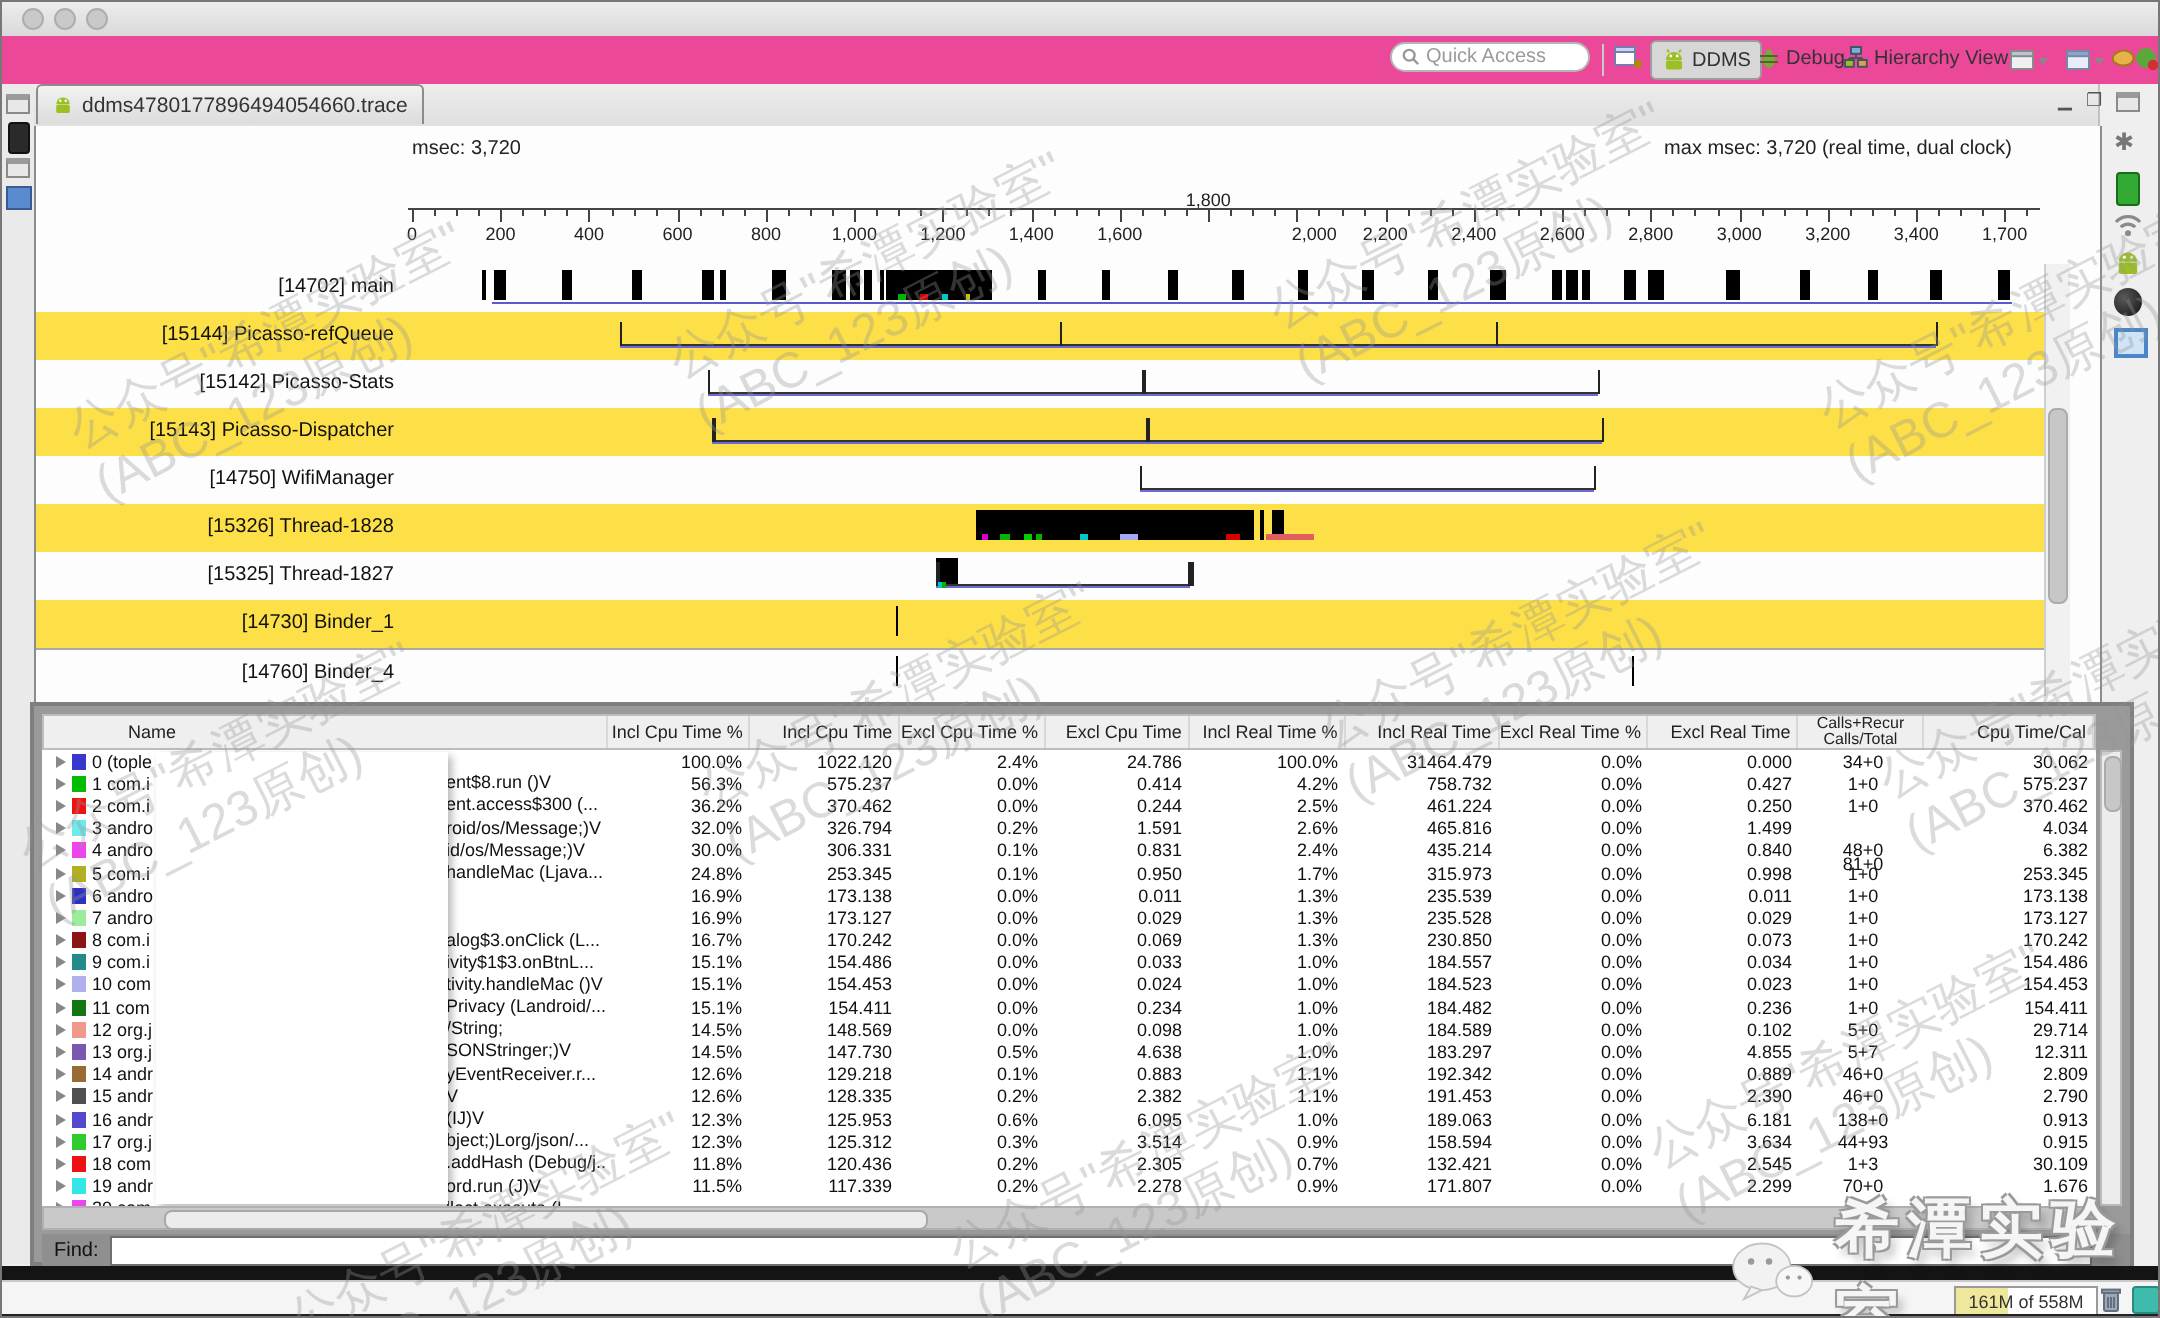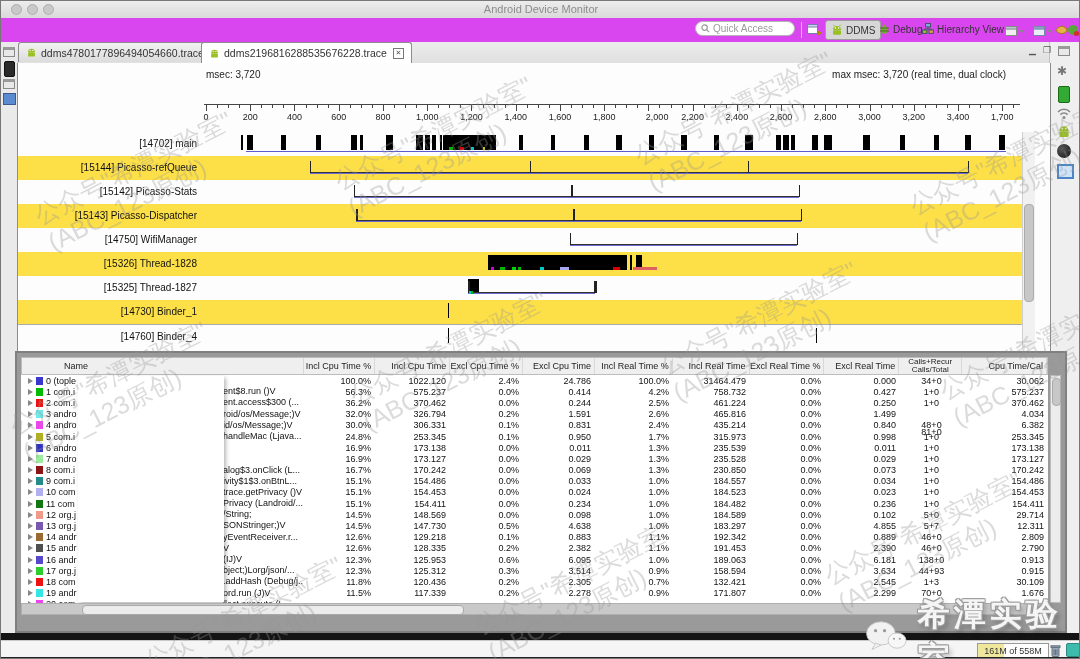--- a/index.html
+++ b/index.html
@@ -4,21 +4,21 @@
 <style>
   html,body{margin:0;padding:0;background:#fff;}
   #app{position:relative;width:1080px;height:659px;background:#ededed;font-family:"Liberation Sans",sans-serif;
        overflow:hidden;border:1px solid #777;box-sizing:border-box;}
   .abs{position:absolute;}
   
   .titlebar{left:0;top:0;width:1080px;height:17px;background:linear-gradient(#ededed,#d9d9d9);border-bottom:1px solid #b3b3b3;}
   .tl-dot{width:9px;height:9px;border-radius:50%;background:#c9c9c9;border:1px solid #aeaeae;top:3px;}
   .wtitle{width:100%;text-align:center;top:2px;font-size:11px;color:#8d8d8d;}
   
-  .toolbar{left:0;top:17px;width:1080px;height:24px;background:#d946ef;border-bottom:1px solid #bfbfbf;}
+  .toolbar{left:0;top:17px;width:1080px;height:24px;background:#ec4899;border-bottom:1px solid #bfbfbf;}
   .qa{left:694px;top:3px;width:100px;height:15px;background:#fff;border:1px solid #b5b5b5;border-radius:8px;display:flex;align-items:center;gap:3px;padding-left:5px;box-sizing:border-box;}
   .qa span{font-size:10px;color:#9b9b9b;}
   .vsep{width:1px;height:16px;background:#c9c9c9;top:4px;}
   .perspective{top:2px;height:18px;display:flex;align-items:center;gap:3px;padding:0 5px;font-size:10px;color:#333;border-radius:3px;}
   .perspective.active{background:#d7d7d7;border:1px solid #9c9c9c;}
   
   .lstrip{left:0;top:41px;width:16px;height:590px;background:#eaeaea;border-right:1px solid #c2c2c2;}
   .rstrip{left:1048px;top:41px;width:32px;height:590px;background:#efefef;border-left:1px solid #c2c2c2;}
   .mini-ic{width:12px;height:10px;border:1px solid #8a8a8a;background:#e8e8e8;border-top:3px solid #9a9a9a;box-sizing:border-box;}
   
@@ -78,21 +78,20 @@
 </style>
 </head>
 <body>
 
 <div id="app">
 
   <div class="abs titlebar">
     <div class="abs tl-dot" style="left:10px"></div>
     <div class="abs tl-dot" style="left:26px"></div>
     <div class="abs tl-dot" style="left:42px"></div>
-    <div class="abs wtitle">Android Device Monitor</div>
   </div>
 
   <div class="abs toolbar">
     <div class="abs qa">
       <svg class="icon" width="9" height="9" viewBox="0 0 10 10">
           <circle cx="4" cy="4" r="3" fill="none" stroke="#999" stroke-width="1.3"></circle>
           <line x1="6.2" y1="6.2" x2="9" y2="9" stroke="#999" stroke-width="1.3"></line>
         </svg>
       <span>Quick Access</span>
     </div>
@@ -197,30 +196,20 @@
 
   <div class="abs tabbar">
     <div class="abs tab inactive" style="left:1px">
       <svg width="11" height="11" viewBox="0 0 12 13">
           <path d="M2 6 a4 4 0 0 1 8 0 z" fill="#9ac024"></path>
           <rect x="2" y="6.3" width="8" height="5" rx="1" fill="#9ac024"></rect>
           <circle cx="4.4" cy="4" r="0.7" fill="#fff"></circle>
           <circle cx="7.6" cy="4" r="0.7" fill="#fff"></circle>
         </svg>
       <span>ddms4780177896494054660.trace</span>
-    </div>
-    <div class="abs tab active" style="left:184px">
-      <svg width="11" height="11" viewBox="0 0 12 13">
-          <path d="M2 6 a4 4 0 0 1 8 0 z" fill="#9ac024"></path>
-          <rect x="2" y="6.3" width="8" height="5" rx="1" fill="#9ac024"></rect>
-          <circle cx="4.4" cy="4" r="0.7" fill="#fff"></circle>
-          <circle cx="7.6" cy="4" r="0.7" fill="#fff"></circle>
-        </svg>
-      <span>ddms2196816288535676228.trace</span>
-      <span class="closebox">✕</span>
     </div>
     <div class="abs winbtn" style="left:1012px;top:3px">▁</div>
     <div class="abs winbtn" style="left:1026px;top:3px">❐</div>
   </div>
 
   <div class="abs tracepanel">
     <div class="abs tr-head" style="left:188px">msec: 3,720</div>
     <div class="abs tr-head" style="right:44px">max msec: 3,720 (real time, dual clock)</div>
     <div id="ruler">
         <div class="abs ruler-line" style="left: 186px; top: 41px; width: 815.592px;"></div>
@@ -263,21 +252,21 @@
         <div class="abs rlabel" style="left: 477.68px; top: 49px;">1,400</div>
         <div class="abs rtick" style="left: 508.74px; top: 42px; height: 3px;"></div>
         <div class="abs rtick" style="left: 519.8px; top: 42px; height: 3px;"></div>
         <div class="abs rtick" style="left: 530.86px; top: 42px; height: 3px;"></div>
         <div class="abs rtick" style="left: 541.92px; top: 42px; height: 6px;"></div>
         <div class="abs rlabel" style="left: 521.92px; top: 49px;">1,600</div>
         <div class="abs rtick" style="left: 552.98px; top: 42px; height: 3px;"></div>
         <div class="abs rtick" style="left: 564.04px; top: 42px; height: 3px;"></div>
         <div class="abs rtick" style="left: 575.1px; top: 42px; height: 3px;"></div>
         <div class="abs rtick" style="left: 586.16px; top: 42px; height: 6px;"></div>
-        <div class="abs rlabel" style="left: 566.16px; top: 49px;">1,800</div>
+        <div class="abs rlabel" style="left: 566.16px; top: 32px;">1,800</div>
         <div class="abs rtick" style="left: 597.22px; top: 42px; height: 3px;"></div>
         <div class="abs rtick" style="left: 608.28px; top: 42px; height: 3px;"></div>
         <div class="abs rtick" style="left: 619.34px; top: 42px; height: 3px;"></div>
         <div class="abs rtick" style="left: 630.4px; top: 42px; height: 6px;"></div>
         <div class="abs rlabel" style="left: 610.4px; top: 49px; text-align: right;">2,000</div>
         <div class="abs rtick" style="left: 641.46px; top: 42px; height: 3px;"></div>
         <div class="abs rtick" style="left: 652.52px; top: 42px; height: 3px;"></div>
         <div class="abs rtick" style="left: 663.58px; top: 42px; height: 3px;"></div>
         <div class="abs rtick" style="left: 674.64px; top: 42px; height: 6px;"></div>
         <div class="abs rlabel" style="left: 654.64px; top: 49px;">2,200</div>
@@ -620,21 +609,21 @@
           <div class="td right" style="width: 75px;">0.0%</div>
           <div class="td right" style="width: 75px;">0.034</div>
           <div class="td center" style="width: 63px;">1+0</div>
           <div class="td right" style="width: 85px;">154.486</div>
         </div>
         <div class="trow">
           <div class="namecell td" style="width: 282px;">
             <div class="tri"></div>
             <div class="chip" style="background: rgb(176, 176, 238);"></div>
             <span style="font-size: 9px; white-space: nowrap;">10 com</span>
-            <div class="nright">trace.getPrivacy ()V</div>
+            <div class="nright">tivity.handleMac ()V</div>
           </div>
           <div class="td right" style="width: 72px;">15.1%</div>
           <div class="td right" style="width: 75px;">154.453</div>
           <div class="td right" style="width: 73px;">0.0%</div>
           <div class="td right" style="width: 72px;">0.024</div>
           <div class="td right" style="width: 78px;">1.0%</div>
           <div class="td right" style="width: 77px;">184.523</div>
           <div class="td right" style="width: 75px;">0.0%</div>
           <div class="td right" style="width: 75px;">0.023</div>
           <div class="td center" style="width: 63px;">1+0</div>
@@ -820,20 +809,24 @@
           <div class="td center" style="width: 63px;"></div>
           <div class="td right" style="width: 85px;"></div>
         </div>
       </div>
     <div class="abs overlaybox"></div>
     <div class="abs vscroll2">
       <div class="abs thumb" style="left:1px;top:2px;width:7px;height:26px"></div>
     </div>
     <div class="abs hscroll">
       <div class="abs hthumb"></div>
+    </div>
+    <div class="abs findbar">
+      <span class="findlabel">Find:</span>
+      <input class="findinput" value="" style="">
     </div>
   </div>
 
   <div class="abs blackbar"></div>
 
   <div class="abs statusbar">
     <div class="abs heapbox">
       <div class="abs heapfill"></div>
       <div class="abs heaptext">161M of 558M</div>
     </div>

